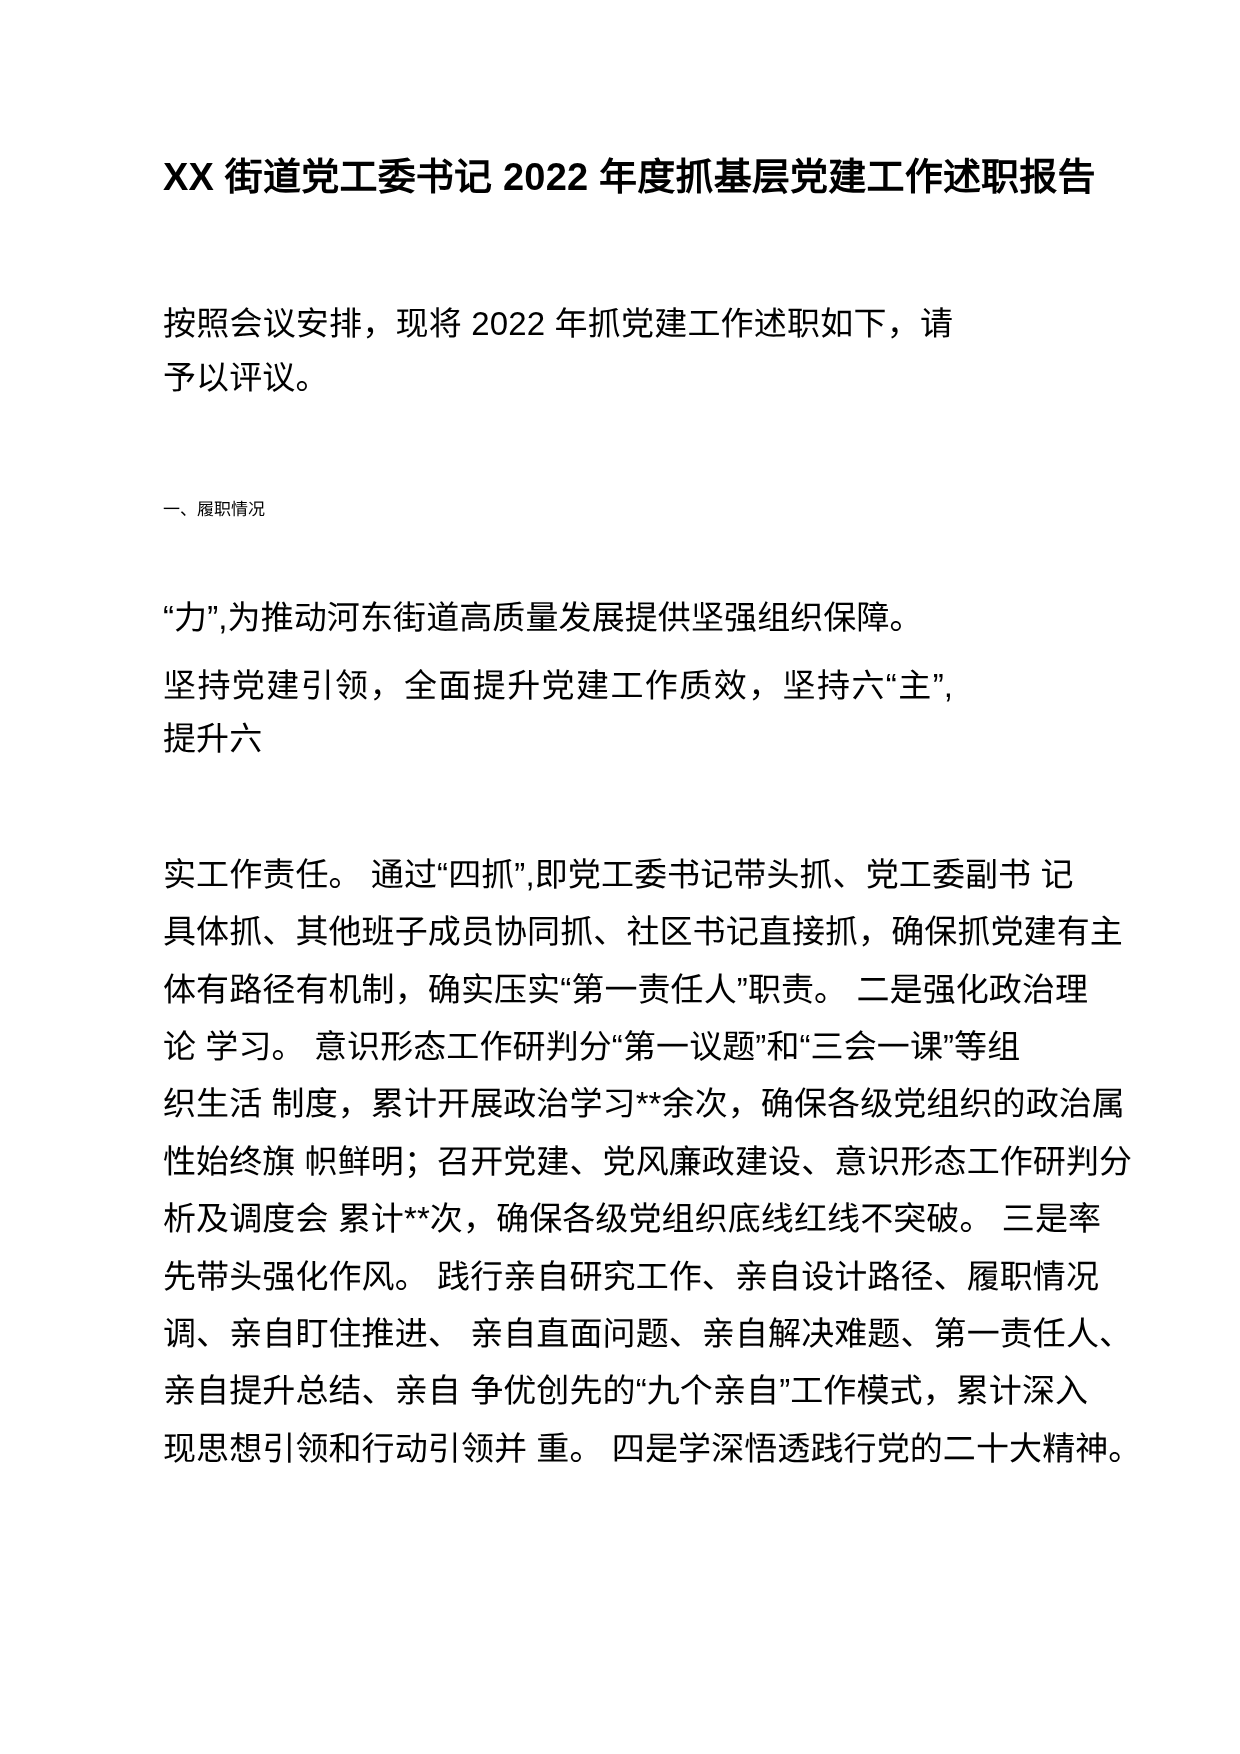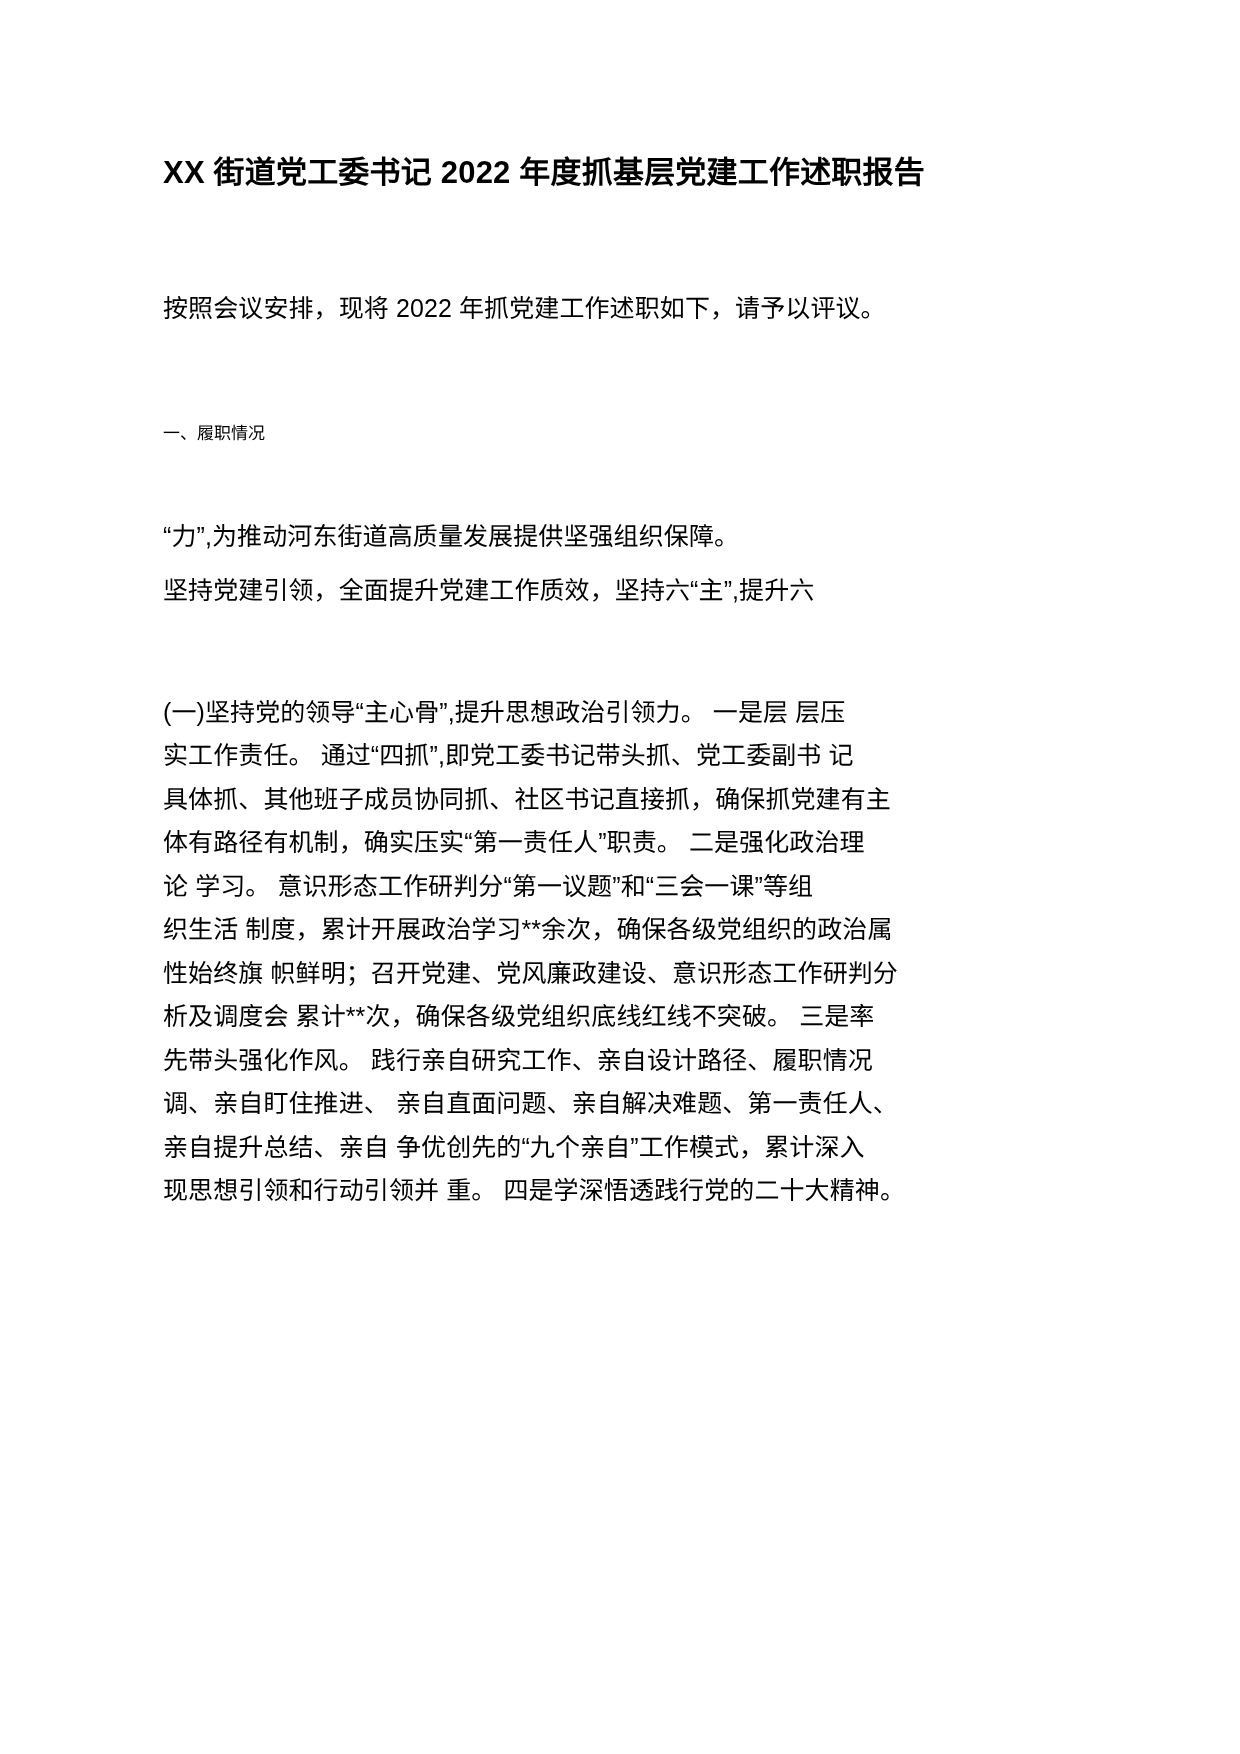--- a/index.html
+++ b/index.html
@@ -27,33 +27,33 @@
 
   .page-body {
     position: absolute;
     left: 163px;
     top: 0;
     width: 790px;
   }
 
   
   .doc-title {
-    font-size: 31px;
+    font-size: 38px;
     font-weight: bold;
     line-height: 1.35;
     letter-spacing: 0.2px;
     margin: 0;
     padding-top: 152px;
     text-align: left;
     white-space: nowrap;
   }
 
   
   .para {
-    font-size: 25px;
+    font-size: 33px;
     line-height: 1.62;
     margin: 0;
     text-align: justify;
     text-justify: inter-ideograph;
     word-break: break-all;
     letter-spacing: 0.1px;
   }
 
   
   .para-intro {
@@ -98,21 +98,20 @@
 
     <p class="para para-intro">按照会议安排，现将 2022 年抓党建工作述职如下，请予以评议。</p>
 
     <h2 class="section-heading">一、履职情况</h2>
 
     <p class="para para-wrap2">“力”,为推动河东街道高质量发展提供坚强组织保障。</p>
 
     <p class="para para-lead">坚持党建引领，全面提升党建工作质效，坚持六“主”,提升六</p>
 
     <div class="para para-main">
-      <span class="ln">(一)坚持党的领导“主心骨”,提升思想政治引领力。 一是层 层压</span>
       <span class="ln">实工作责任。 通过“四抓”,即党工委书记带头抓、党工委副书 记</span>
       <span class="ln">具体抓、其他班子成员协同抓、社区书记直接抓，确保抓党建有主</span>
       <span class="ln">体有路径有机制，确实压实“第一责任人”职责。 二是强化政治理</span>
       <span class="ln">论 学习。 意识形态工作研判分“第一议题”和“三会一课”等组</span>
       <span class="ln">织生活 制度，累计开展政治学习**余次，确保各级党组织的政治属</span>
       <span class="ln">性始终旗 帜鲜明；召开党建、党风廉政建设、意识形态工作研判分</span>
       <span class="ln">析及调度会 累计**次，确保各级党组织底线红线不突破。 三是率</span>
       <span class="ln">先带头强化作风。 践行亲自研究工作、亲自设计路径、履职情况</span>
       <span class="ln">调、亲自盯住推进、 亲自直面问题、亲自解决难题、第一责任人、</span>
       <span class="ln">亲自提升总结、亲自 争优创先的“九个亲自”工作模式，累计深入</span>

